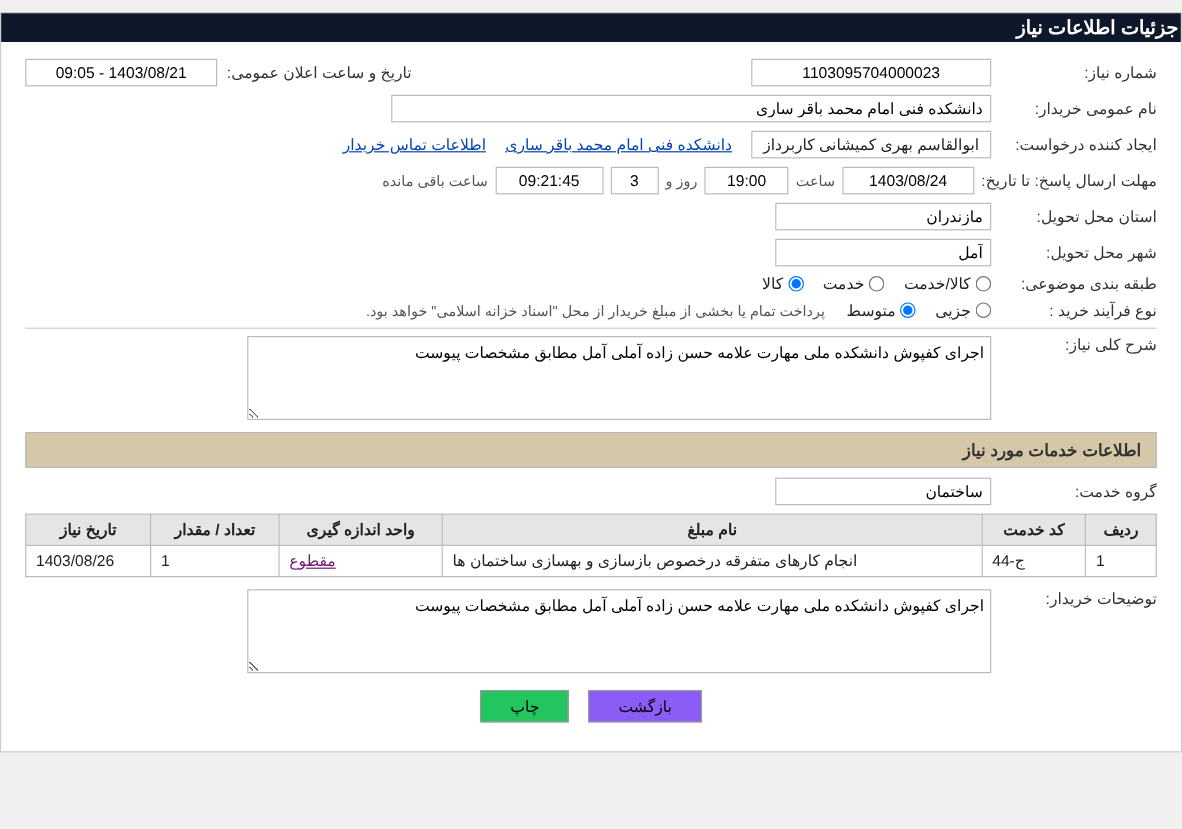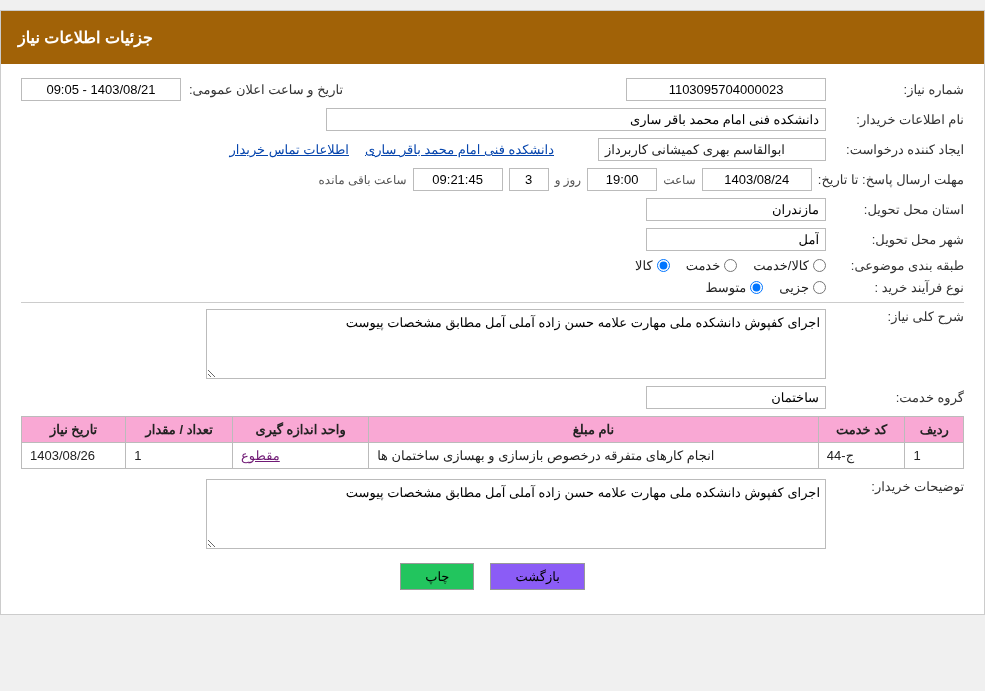--- a/index.html
+++ b/index.html
@@ -10,24 +10,24 @@
       direction: rtl;
       color: #222;
     }
     .page-wrapper {
       width: 985px;
       margin: 10px auto;
       background: #fff;
       border: 1px solid #ccc;
     }
     .page-header {
-      background: #a16207;
+      background: #0f172a;
       color: #fff;
-      text-align: left;
-      padding: 17px;
+      text-align: right;
+      padding: 2px;
       font-size: 16px;
       font-weight: bold;
       letter-spacing: 1px;
     }
     .content {
       padding: 14px 20px;
     }
     .form-row {
       display: flex;
       align-items: center;
@@ -81,21 +81,21 @@
       margin: 10px 0 8px 0;
       text-align: right;
       border: 1px solid #bbb;
     }
     .table-container {
       width: 100%;
       border-collapse: collapse;
       margin-bottom: 10px;
     }
     .table-container th {
-      background: #f9a8d4;
+      background: #e5e5e5;
       border: 1px solid #bbb;
       padding: 5px 8px;
       text-align: center;
       font-size: 13px;
       margin-top: 48px;
     }
     .table-container td {
       border: 1px solid #bbb;
       padding: 5px 8px;
       text-align: left;
@@ -172,27 +172,27 @@
 
     <div class="form-row">
       <span class="label-cell">شماره نیاز:</span>
       <input class="input-box input-medium" readonly="" style="width: 200px; text-align: center;" value="1103095704000023">
       <span style="flex:1"></span>
       <span class="label-cell" style="min-width:auto;">تاریخ و ساعت اعلان عمومی:</span>
       <input class="input-box" readonly="" style="width: 160px; text-align: center;" value="1403/08/21 - 09:05">
     </div>
 
     <div class="form-row">
-      <span class="label-cell">نام اطلاعات خریدار:</span>
+      <span class="label-cell">نام عمومی خریدار:</span>
       <input class="input-box input-wide" readonly="" style="width: 500px; text-align: right;" value="دانشکده فنی امام محمد باقر ساری">
     </div>
 
     <div class="form-row">
       <span class="label-cell">ایجاد کننده درخواست:</span>
-      <span class="input-box" style="width:228px;display:inline-block;text-align:left;margin-left:28px;">ابوالقاسم بهری کمیشانی کاربرداز</span>
+      <span class="input-box" style="width:200px;display:inline-block;text-align:center;">ابوالقاسم بهری کمیشانی کاربرداز</span>
       <span style="margin-right:8px;margin-left:8px;" class="link-text">دانشکده فنی امام محمد باقر ساری</span>
       <span class="link-text">اطلاعات تماس خریدار</span>
     </div>
 
     <div class="form-row row-time">
       <span class="label-cell">مهلت ارسال پاسخ: تا تاریخ:</span>
       <input class="input-box" readonly="" style="width: 110px; text-align: center;" value="1403/08/24">
       <span class="badge-label">ساعت</span>
       <input class="input-box" readonly="" style="width: 70px; text-align: center;" value="19:00">
       <span class="badge-label">روز و</span>
@@ -234,29 +234,31 @@
       <div class="radio-group">
         <div class="radio-item">
           <input type="radio" name="noe" style=""> 
             <span>جزیی</span>
         </div>
         <div class="radio-item">
           <input type="radio" name="noe" checked="" style=""> 
             <span>متوسط</span>
         </div>
       </div>
+      <span class="note-text" style="margin-right:10px;">پرداخت تمام یا بخشی از مبلغ خریدار از محل "اسناد خزانه اسلامی" خواهد بود.</span>
     </div>
 
     <hr class="divider">
 
     <div class="form-row" style="align-items:flex-start;">
       <span class="label-cell">شرح کلی نیاز:</span>
       <textarea class="textarea-box" style="width: 620px; height: 60px;">اجرای کفپوش دانشکده ملی مهارت علامه حسن زاده آملی آمل مطابق مشخصات پیوست</textarea>
     </div>
 
+    <div class="section-header">اطلاعات خدمات مورد نیاز</div>
 
     <div class="form-row">
       <span class="label-cell">گروه خدمت:</span>
       <input class="input-box" readonly="" style="width: 180px; text-align: right;" value="ساختمان">
     </div>
 
     <table class="table-container">
       <thead>
         <tr>
           <th>ردیف</th>

